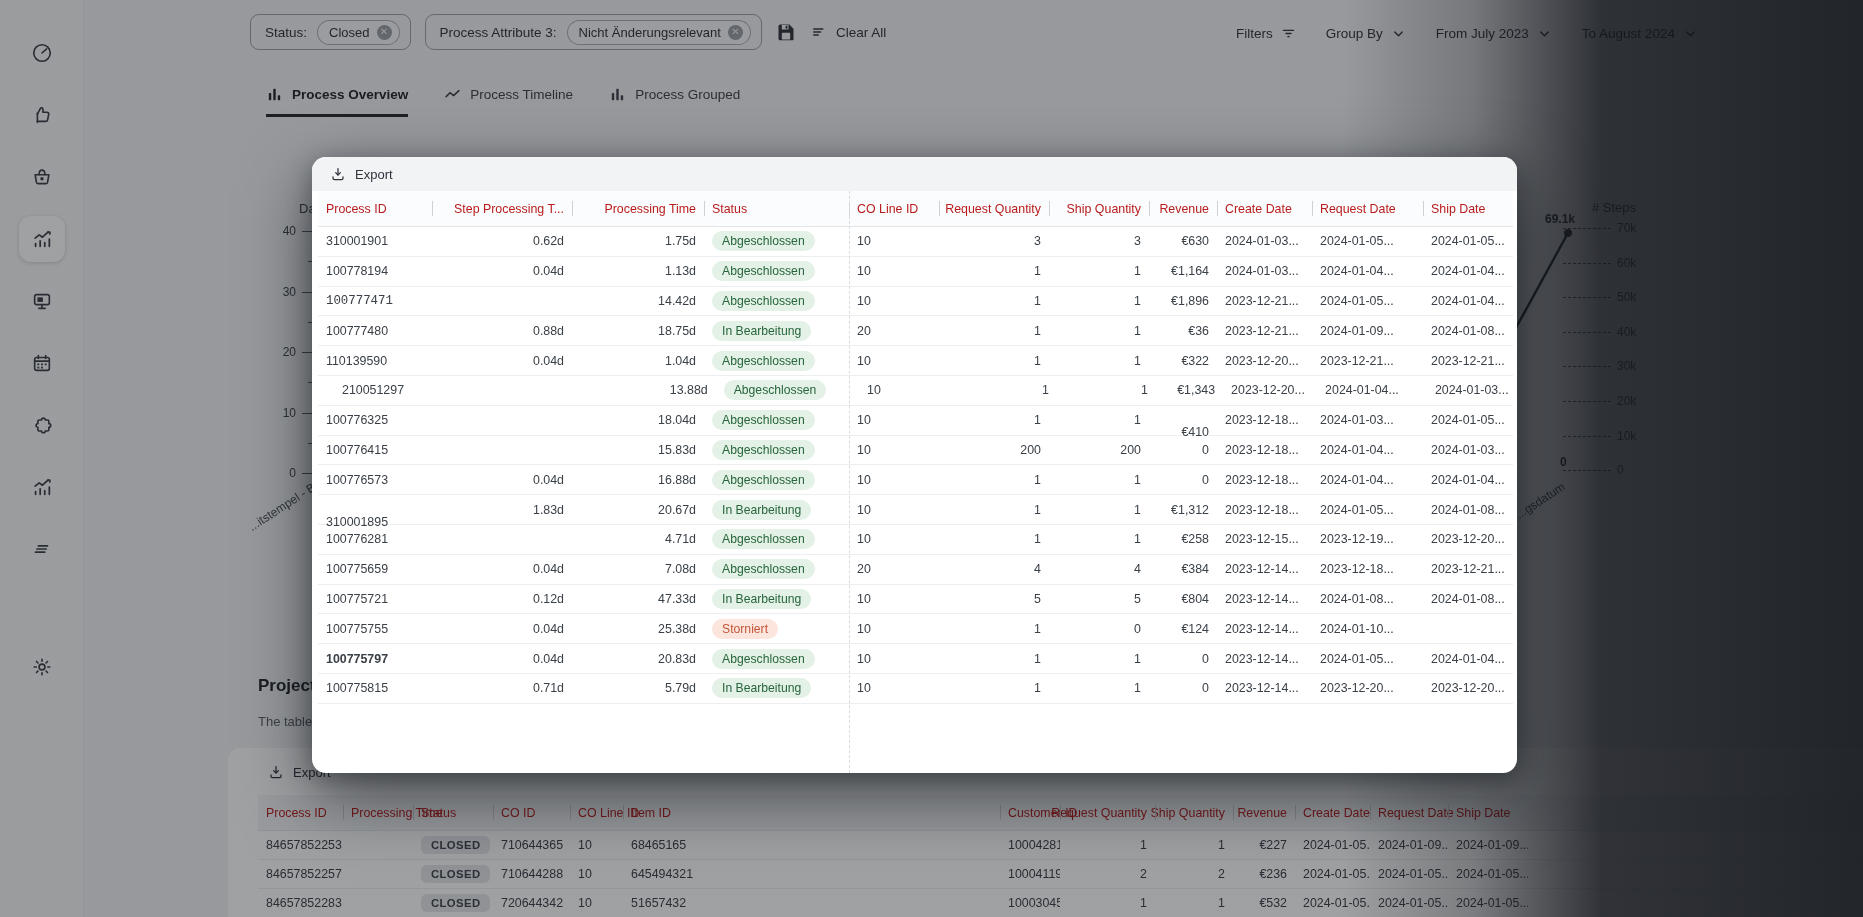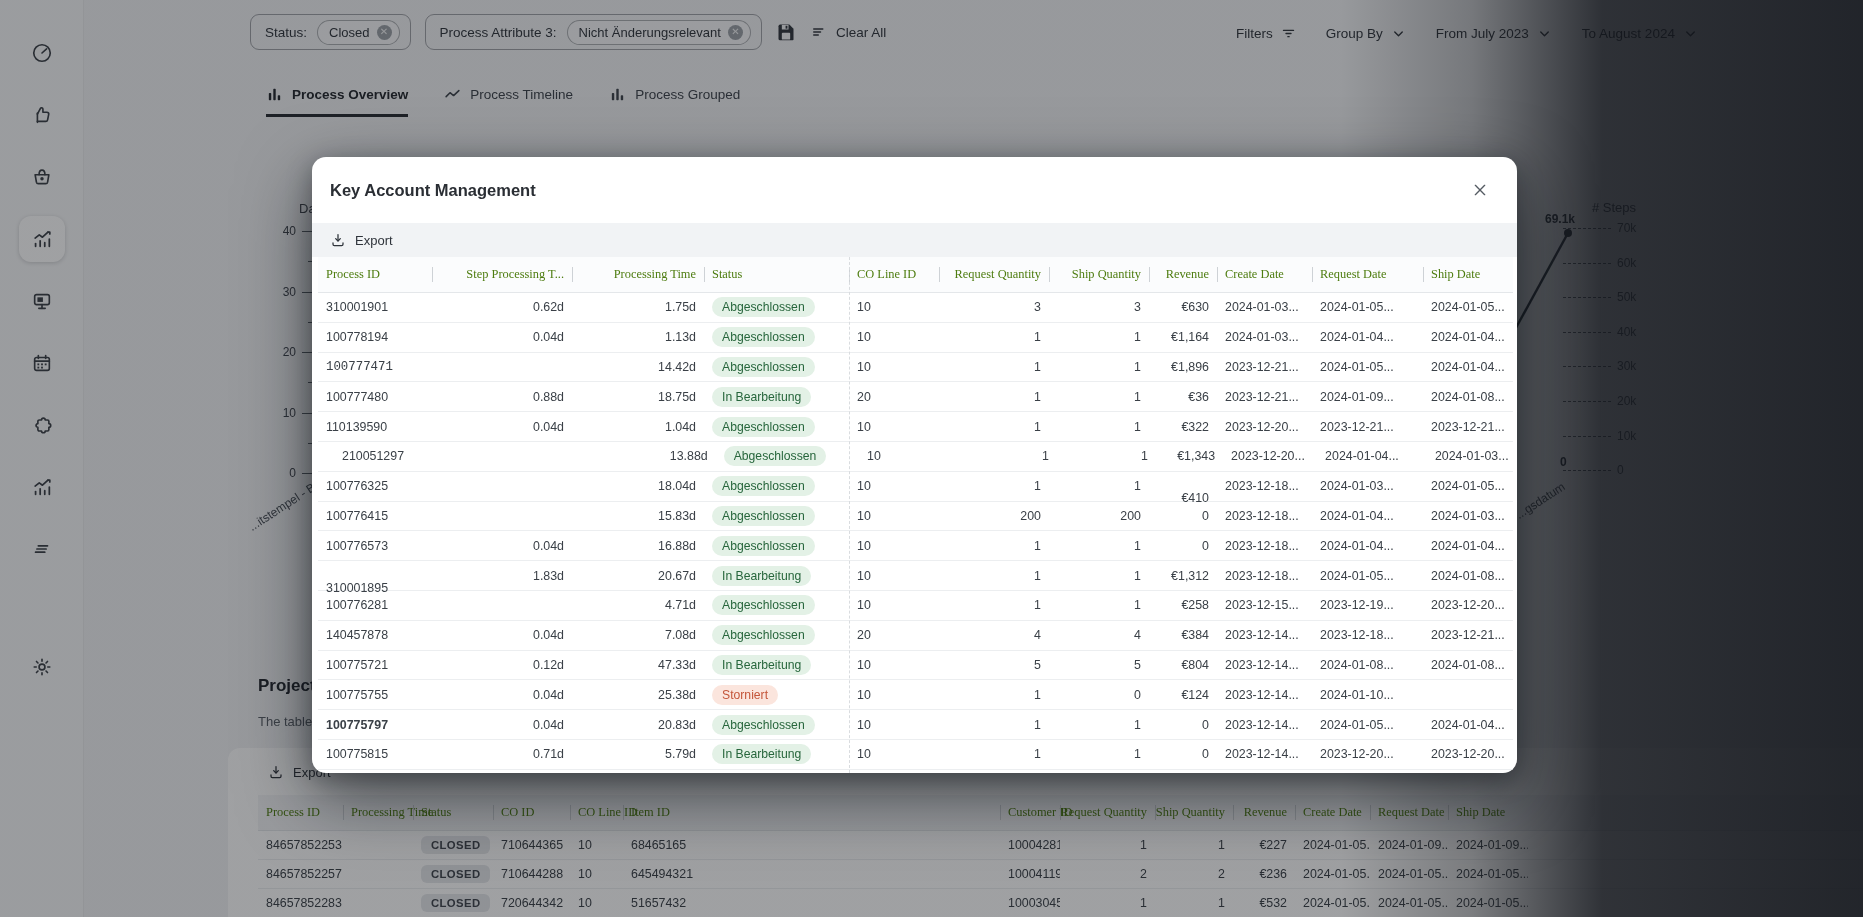--- a/index.html
+++ b/index.html
@@ -65,21 +65,21 @@
                font-size:13px; color:#2f343b; cursor:pointer; }
   .bg-export svg, .m-export svg { width:16px; height:16px; }
 
   
   .dtable { position:absolute; }
   .trow { display:flex; align-items:center; height:29px; border-bottom:1px solid #eceef0; background:#fff; }
   .trow.thead { height:36px; background:#fbfcfd; border-bottom:1px solid #e4e7ea; }
   .tcell { display:flex; align-items:center; height:100%; padding:0 8px; font-size:12.4px; color:#3a4047;
            white-space:nowrap; overflow:hidden; }
   .tcell.r { justify-content:flex-end; }
-  .thead .tcell { color:#4d7c0f; position:relative; overflow:visible;font-family:Liberation Serif, serif; }
+  .thead .tcell { color:#b91c1c; position:relative; overflow:visible; }
   .thead .tcell + .tcell::before { content:""; position:absolute; left:0; top:10px; height:15px; width:1px; background:#ced2d6; }
   .badge { padding:3px 10px; border-radius:14px; font-size:12.2px; white-space:nowrap; }
   .badge.green { background:#e3f1e6; color:#27663c; }
   .badge.red { background:#fbe5dd; color:#c4563a; }
   .badge.gray { background:#e5e7ea; color:#3f444c; border-radius:6px; font-size:11.3px; font-weight:bold; letter-spacing:.4px; }
 
   #bg-table .trow { background:transparent; }
   #bg-table .trow.thead { background:#f4f5f7; }
 
   
@@ -404,29 +404,20 @@
             <div class="tcell l" style="width: 78px;">2024-01-05...</div>
             <div class="tcell l" style="width: 80px;">2024-01-05...</div>
           </div>
         </div>
     </div>
   </div>
 
   <div id="dim"></div>
 
   <div class="modal">
-    <div class="m-head">
-      <div class="m-title">Key Account Management</div>
-      <div class="m-close">
-        <svg viewBox="0 0 24 24" fill="none" stroke="currentColor" stroke-width="2" stroke-linecap="round">
-            <line x1="5" y1="5" x2="19" y2="19"></line>
-            <line x1="19" y1="5" x2="5" y2="19"></line>
-          </svg>
-      </div>
-    </div>
     <div class="m-exportbar">
       <span class="m-export">
         <svg viewBox="0 0 24 24" fill="none" stroke="currentColor" stroke-width="1.9" stroke-linecap="round" stroke-linejoin="round">
             <path d="M12 4v9"></path>
             <path d="M8.5 10L12 13.5 15.5 10"></path>
             <path d="M4.5 16.5v2a2 2 0 0 0 2 2h11a2 2 0 0 0 2-2v-2"></path>
           </svg>
         <span>Export</span>
       </span>
     </div>
@@ -605,21 +596,21 @@
             </div>
             <div class="tcell l" style="width: 90px;">10</div>
             <div class="tcell r" style="width: 110px;">1</div>
             <div class="tcell r" style="width: 100px;">1</div>
             <div class="tcell r" style="width: 68px;">€258</div>
             <div class="tcell l" style="width: 95px;">2023-12-15...</div>
             <div class="tcell l" style="width: 111px;">2023-12-19...</div>
             <div class="tcell l" style="width: 87px;">2023-12-20...</div>
           </div>
           <div class="trow">
-            <div class="tcell l" style="width: 114px;">140457878</div>
+            <div class="tcell l" style="width: 114px;">100775659</div>
             <div class="tcell r" style="width: 140px;">0.04d</div>
             <div class="tcell r" style="width: 132px;">7.08d</div>
             <div class="tcell l" style="width: 145px;">
               <span class="badge green">Abgeschlossen</span>
             </div>
             <div class="tcell l" style="width: 90px;">20</div>
             <div class="tcell r" style="width: 110px;">4</div>
             <div class="tcell r" style="width: 100px;">4</div>
             <div class="tcell r" style="width: 68px;">€384</div>
             <div class="tcell l" style="width: 95px;">2023-12-14...</div>

